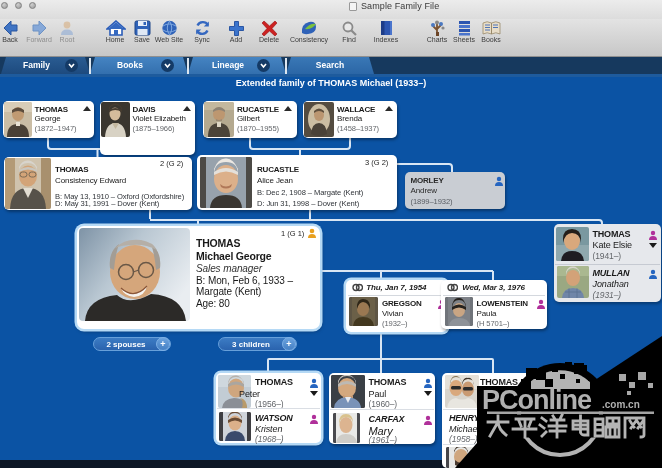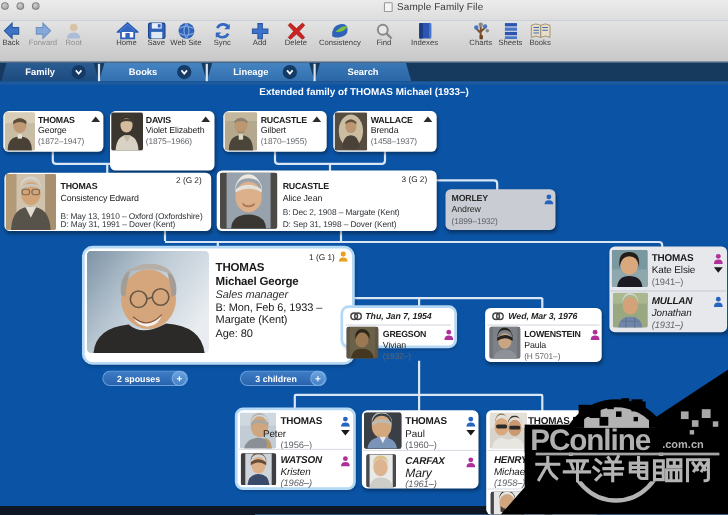--- a/index.html
+++ b/index.html
@@ -291,21 +291,21 @@
           <path d="M14 16 Q15 5 26 5 Q37 5 38 16 L38 12 Q33 1 26 1.5 Q18 1 14 12 Z" fill="#ece8e2"></path>
           <path d="M14 15 Q26 7 38 15 L38 18 Q26 11 14 18 Z" fill="#e4e0da"></path>
           <path d="M20 27 Q26 32 32 27 L31 30 Q26 33 21 30 Z" fill="#b07858"></path>
           <path d="M10 51 Q11 38 26 38 Q41 38 42 51 Z" fill="#3a3631"></path>
         </svg>
       </div>
  <div class="gl" style="left:168px;top:3px">3 (G 2)</div>
  <div class="s" style="left:60px;top:10px">RUCASTLE</div>
  <div class="n" style="left:60px;top:21px">Alice Jean</div>
  <div class="bd" style="left:60px;top:33px">B: Dec 2, 1908 – Margate (Kent)</div>
- <div class="bd" style="left:60px;top:44.5px">D: Sep 31, 1998 – Dover (Kent)</div>
+ <div class="bd" style="left:60px;top:44.5px">D: Jun 31, 1998 – Dover (Kent)</div>
 </div>
 
 <div class="card" style="left:404.5px;top:171.5px;width:100.5px;height:37.5px;background:#c9cdd3">
  <div class="s" style="left:6px;top:4px;color:#2a2a2a">MORLEY</div>
  <div class="n" style="left:6px;top:14.5px;color:#2a2a2a">Andrew</div>
  <div class="d" style="left:6px;top:25px;color:#5a5e64">(1899–1932)</div>
  <svg class="pers" style="left:89px;top:4.5px" width="10" height="10" viewBox="0 0 10 10">
         <circle cx="5" cy="3" r="2.2" fill="#2565c0"></circle>
         <path d="M1 10 Q1 6 5 6 Q9 6 9 10 Z" fill="#2565c0"></path>
       </svg>
@@ -348,21 +348,21 @@
 </div>
 <div class="pill" style="left:93px;width:78px">
       <span style="position:absolute;left:0;top:2px;width:64px;text-align:center">2 spouses</span>
     </div>
 <div class="pc" style="left:156px">+</div>
 <div class="pill" style="left:218px;width:79px">
       <span style="position:absolute;left:0;top:2px;width:64px;text-align:center">3 children</span>
     </div>
 <div class="pc" style="left:282px">+</div>
 
-<div class="card glow" style="left:312px;top:279.5px;width:100.5px;height:34px">
+<div class="card glow" style="left:346px;top:279.5px;width:100.5px;height:52px">
  <svg style="position:absolute;left:6px;top:3.5px" width="11" height="9" viewBox="0 0 11 9">
         <circle cx="4" cy="4.5" r="3" fill="none" stroke="#444" stroke-width="1.4"></circle>
         <circle cx="7.5" cy="4.5" r="3" fill="none" stroke="#444" stroke-width="1.4"></circle>
       </svg>
  <div class="n it" style="left:0;top:3.5px;width:100%;text-align:center;font-weight:bold;font-size:8px;color:#222">Thu, Jan 7, 1954</div>
  <div style="position:absolute;left:2px;top:15px;width:96px;height:1px;background:#d4d8de"></div>
  <div class="ph" style="left:3px;top:17.5px;width:29px;height:29px;background:#4a4640">
         <svg width="29" height="29" viewBox="0 0 29 29">
           <rect width="29" height="29" fill="#5e5544"></rect>
           <rect x="3" y="0" width="23" height="29" fill="#6b6048"></rect>

